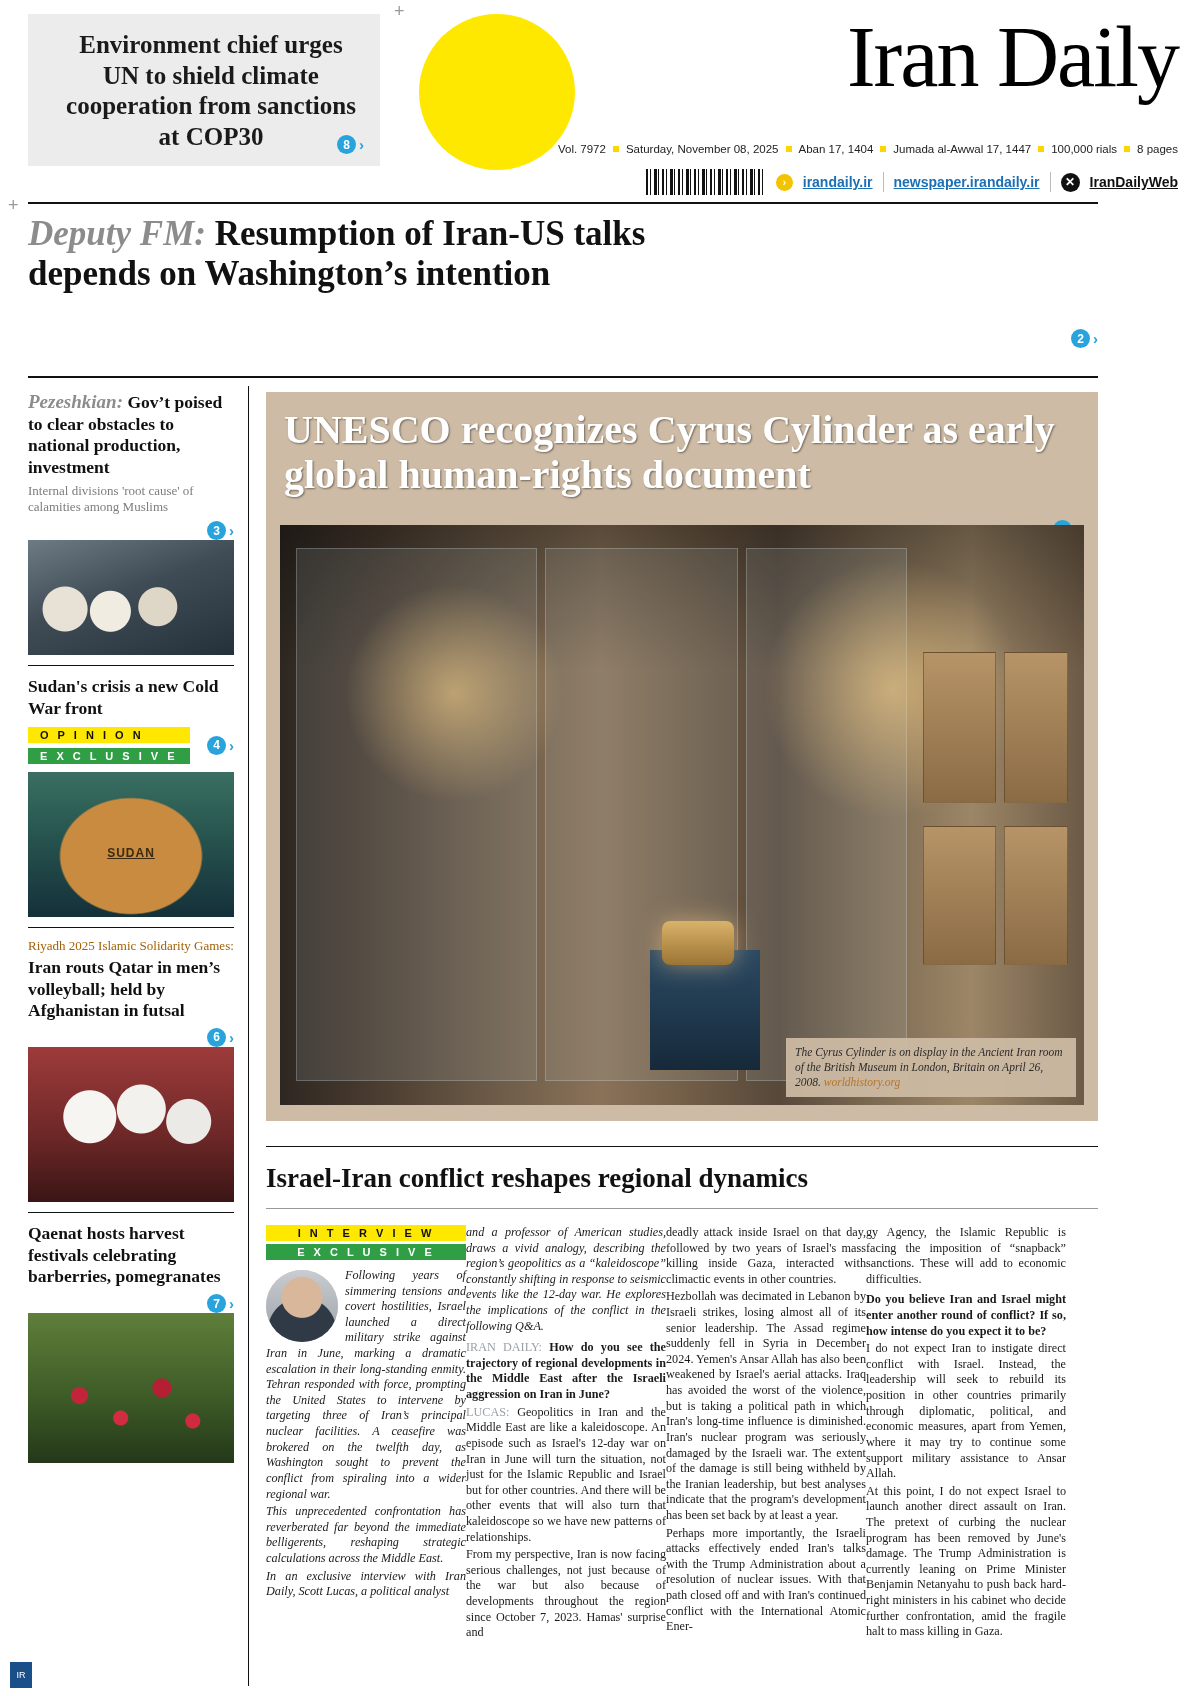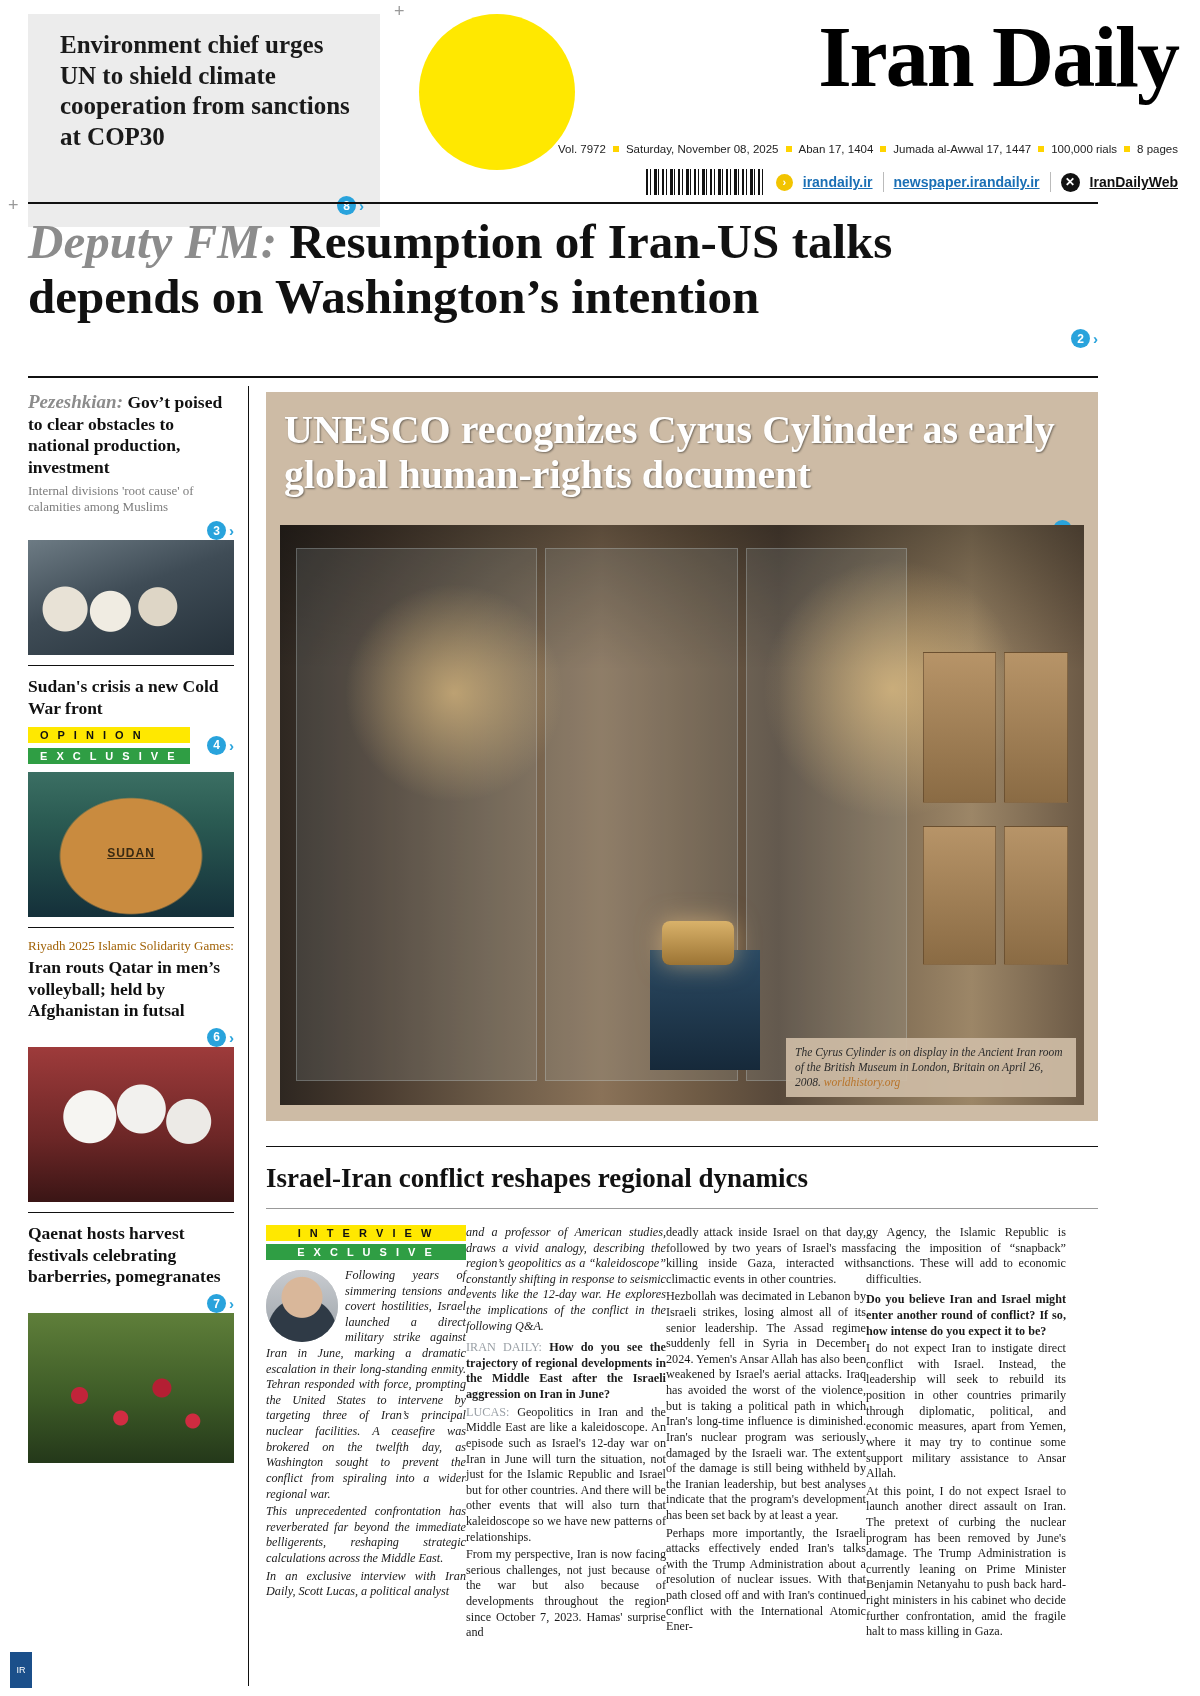--- a/index.html
+++ b/index.html
@@ -31,23 +31,24 @@
   
   .masthead {
     position: absolute;
     left: 0; top: 0;
     width: 1200px;
     height: 208px;
   }
   .teaser-box {
     position: absolute;
     left: 28px; top: 14px;
-    width: 352px; height: 213px;
+    width: 352px; height: 152px;
     background: #ececec;
     padding: 16px 18px 10px 32px;
+    text-align: center;
   }
   .teaser-box .teaser-text {
     font-family: "Liberation Serif", serif;
     font-weight: bold;
     font-size: 25px;
     line-height: 1.22;
     color: #1a1a1a;
   }
   .pagebadge {
     display: inline-flex;
@@ -78,21 +79,21 @@
     position: absolute;
     left: 419px; top: 14px;
     width: 156px; height: 156px;
     border-radius: 50%;
     background: #ffe800;
   }
   .logo {
     position: absolute;
     right: 22px; top: 14px;
     font-family: "Liberation Serif", serif;
-    font-weight: bold;
+    font-weight: normal;
     font-size: 86px;
     letter-spacing: -2px;
     color: #000;
     line-height: 1;
   }
   .issue-line {
     position: absolute;
     right: 22px; top: 143px;
     font-family: "Liberation Sans", sans-serif;
     font-size: 11.5px;
@@ -140,21 +141,21 @@
   .rule { position: absolute; background: #111; }
 
   
   .top-head {
     position: absolute;
     left: 28px; top: 214px;
     width: 1070px;
   }
   .top-head .line {
     font-family: "Liberation Serif", serif;
-    font-size: 49px;
+    font-size: 35px;
     line-height: 1.13;
     font-weight: bold;
     color: #111;
   }
   .top-head .kicker {
     color: #8c8c8c;
     font-style: italic;
     font-weight: bold;
   }
   .top-head-badge { position: absolute; right: 0; top: 115px; }
@@ -283,21 +284,21 @@
     color: #1a1a1a;
   }
   .iv-text p { margin: 0 0 2px 0; }
   .iv-ital { font-style: italic; }
   .q-label { color: #9aa0a6; }
   .q-bold { font-weight: bold; }
 
   .corner-logo {
     position: absolute;
     left: 10px; bottom: 8px;
-    width: 22px; height: 36px;
+    width: 22px; height: 26px;
     background: #1b4f8a;
     color: #fff;
     font-size: 9px;
     font-family: "Liberation Sans", sans-serif;
     display: flex; align-items: center; justify-content: center;
   }
 
   
   .ph-meeting {
     height: 115px;

